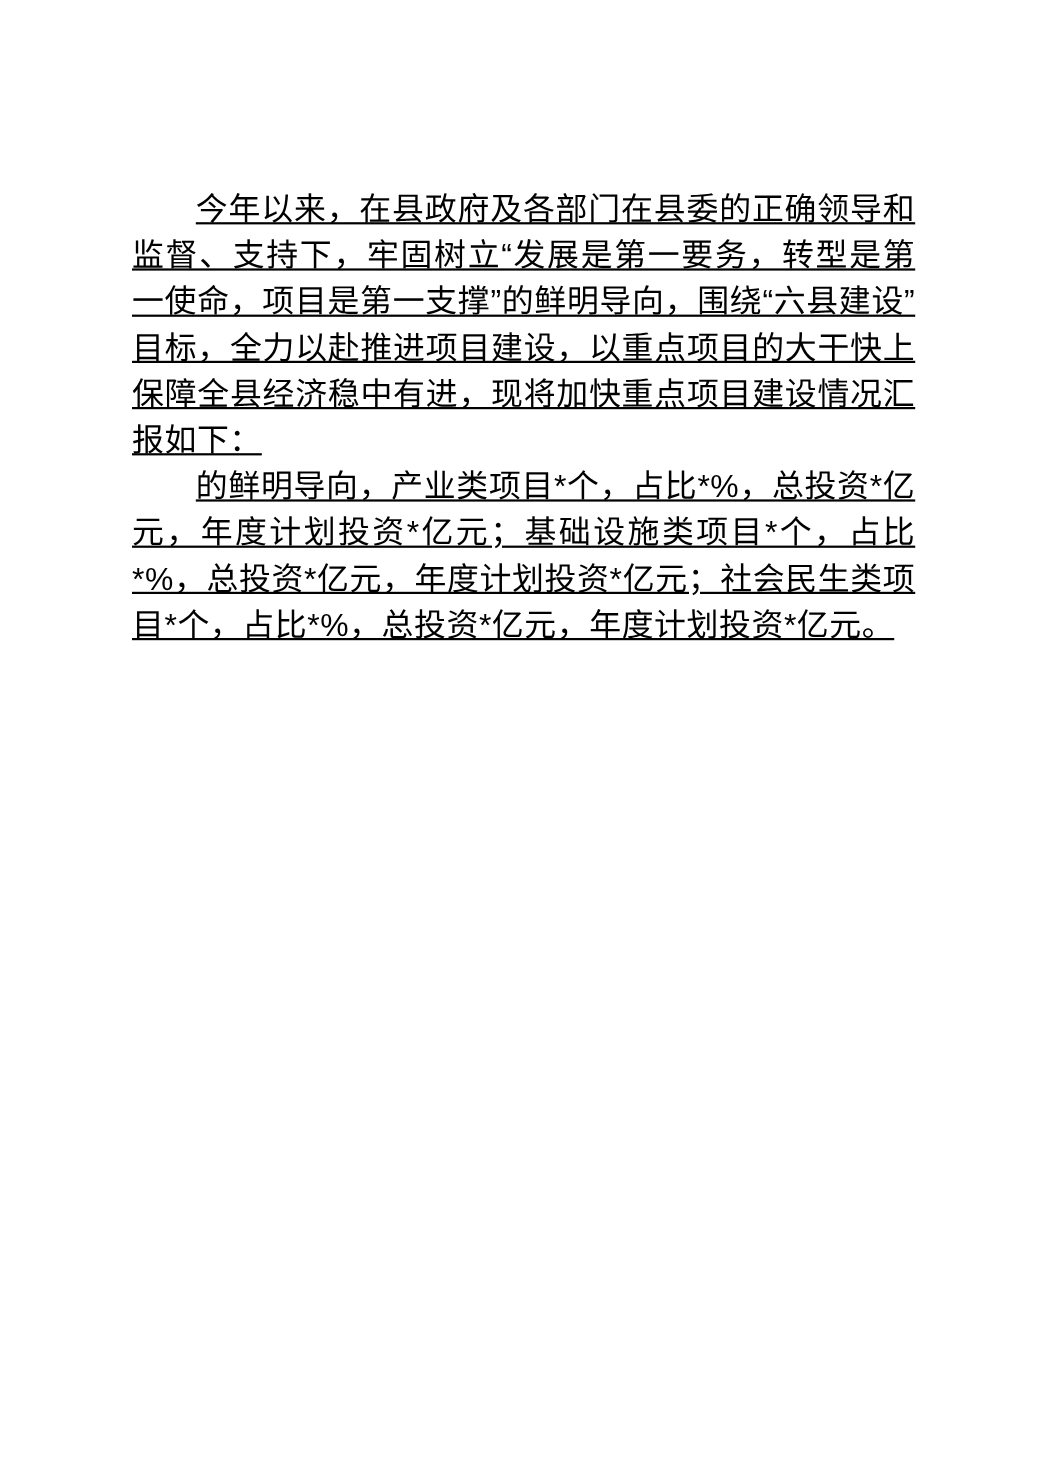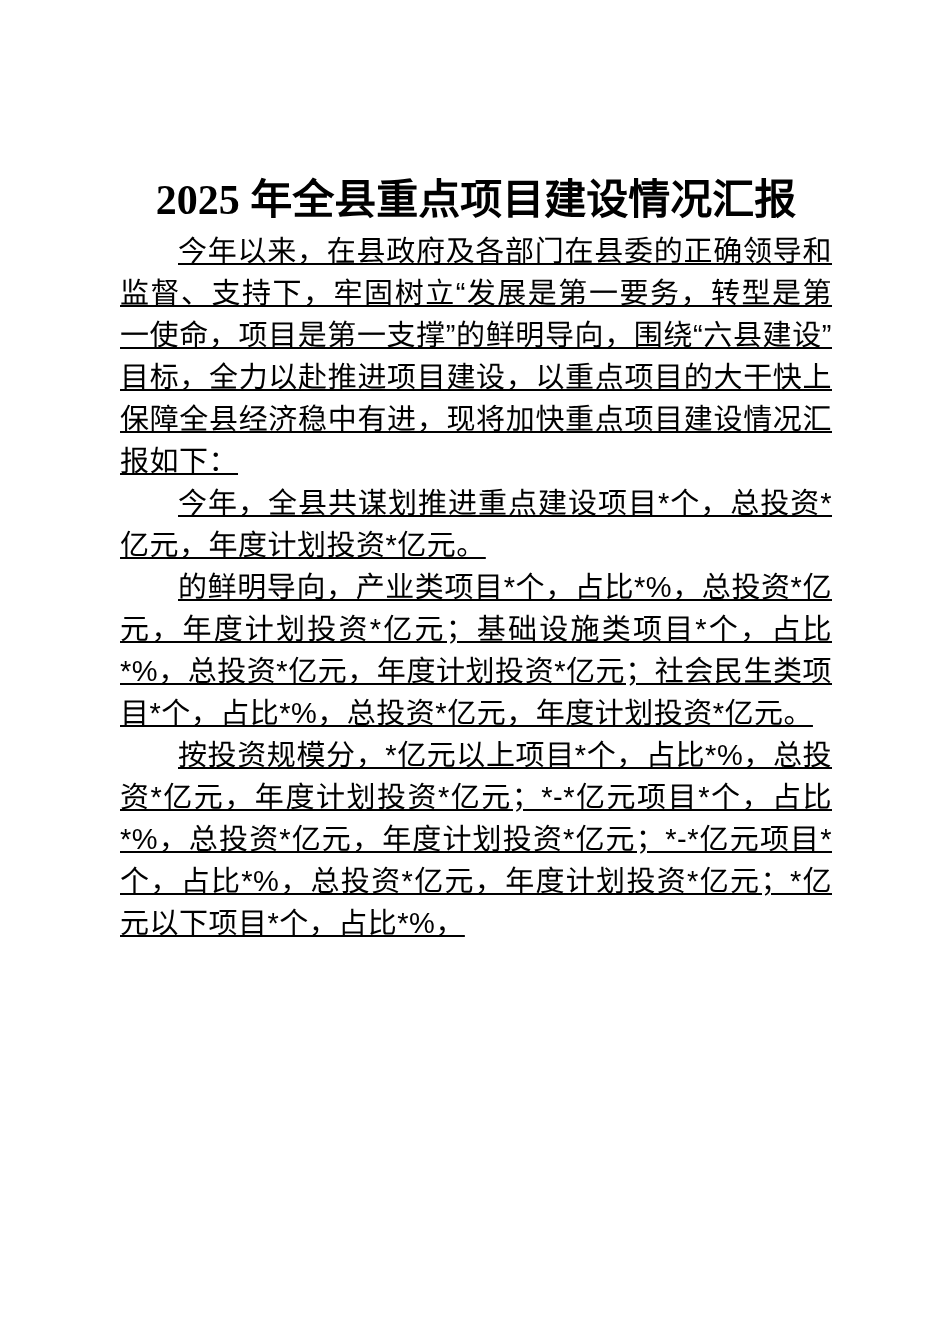--- a/index.html
+++ b/index.html
@@ -43,25 +43,22 @@
   }
   .heading {
     font-weight: 700;
   }
 </style>
 </head>
 <body>
 
 <div class="page">
   <div class="content">
-    <h1 class="title">2025 年全县重点项目建设情况汇报</h1>
 
     <p class="para">今年以来，在县政府及各部门在县委的正确领导和监督、支持下，牢固树立“发展是第一要务，转型是第一使命，项目是第一支撑”的鲜明导向，围绕“六县建设”目标，全力以赴推进项目建设，以重点项目的大干快上保障全县经济稳中有进，现将加快重点项目建设情况汇报如下：</p>
 
 
-    <p class="para">今年，全县共谋划推进重点建设项目*个，总投资*亿元，年度计划投资*亿元。</p>
 
 
     <p class="para">的鲜明导向，产业类项目*个，占比*%，总投资*亿元，年度计划投资*亿元；基础设施类项目*个，占比*%，总投资*亿元，年度计划投资*亿元；社会民生类项目*个，占比*%，总投资*亿元，年度计划投资*亿元。</p>
 
-    <p class="para">按投资规模分，*亿元以上项目*个，占比*%，总投资*亿元，年度计划投资*亿元；*-*亿元项目*个，占比*%，总投资*亿元，年度计划投资*亿元；*-*亿元项目*个，占比*%，总投资*亿元，年度计划投资*亿元；*亿元以下项目*个，占比*%，</p>
   </div>
 </div>
 
 </body></html>

